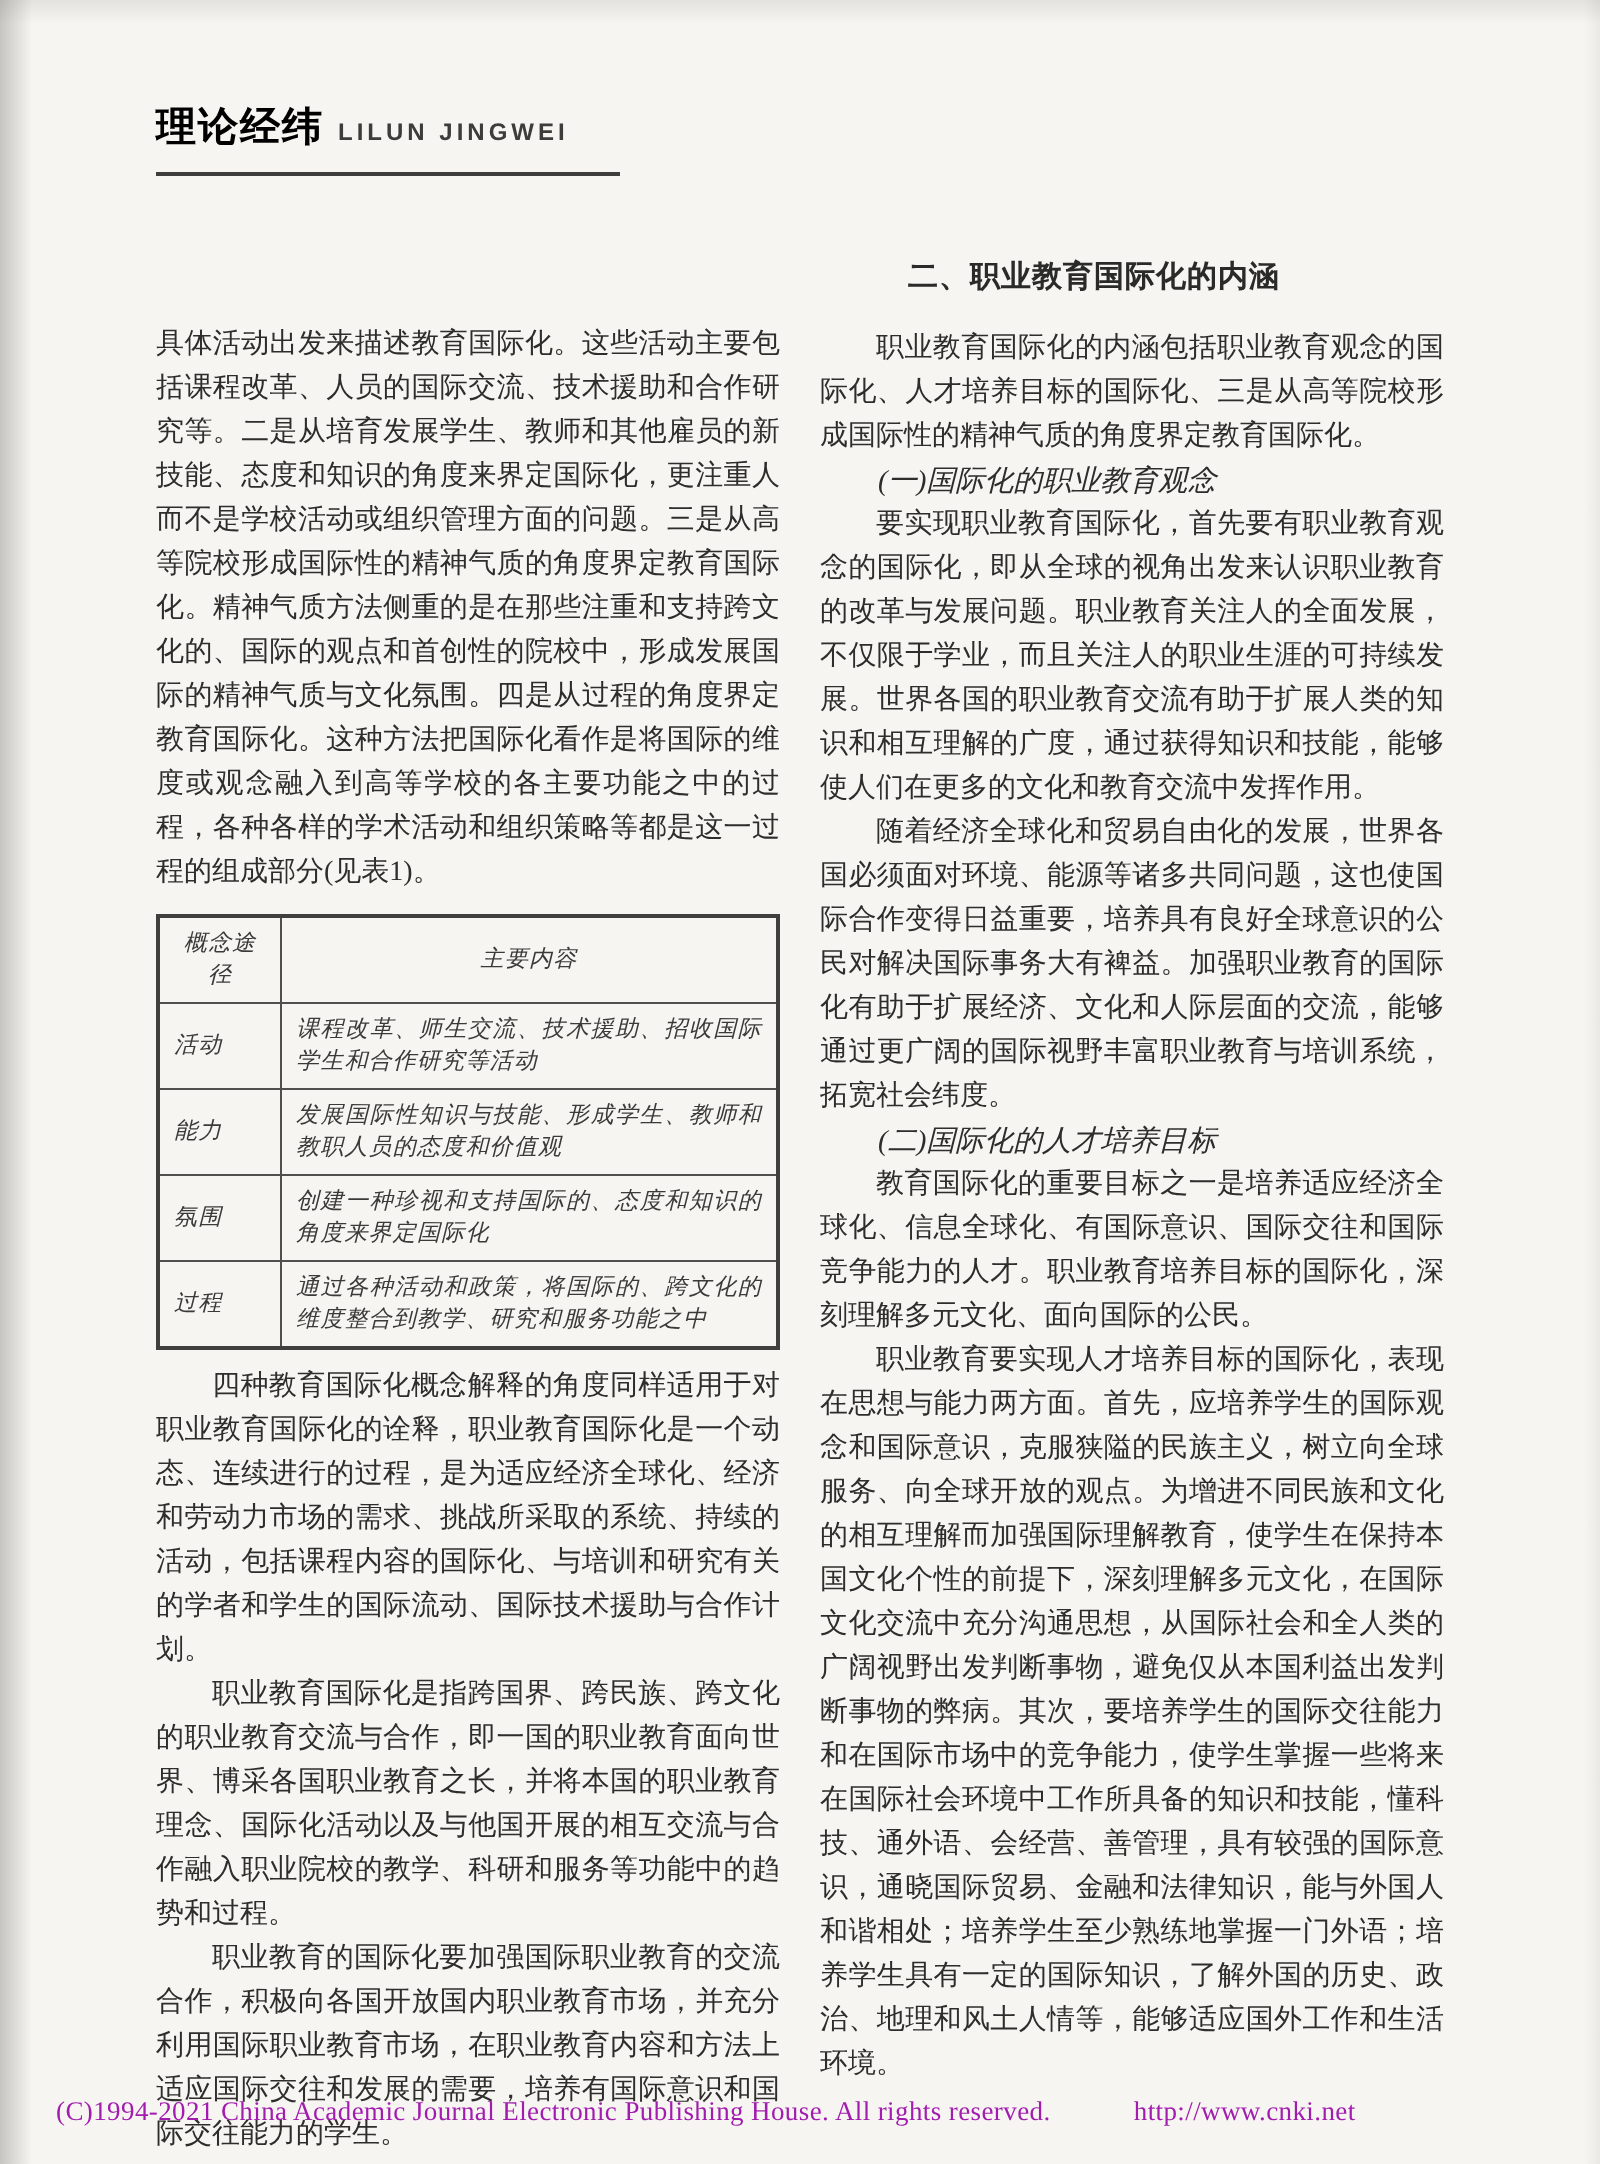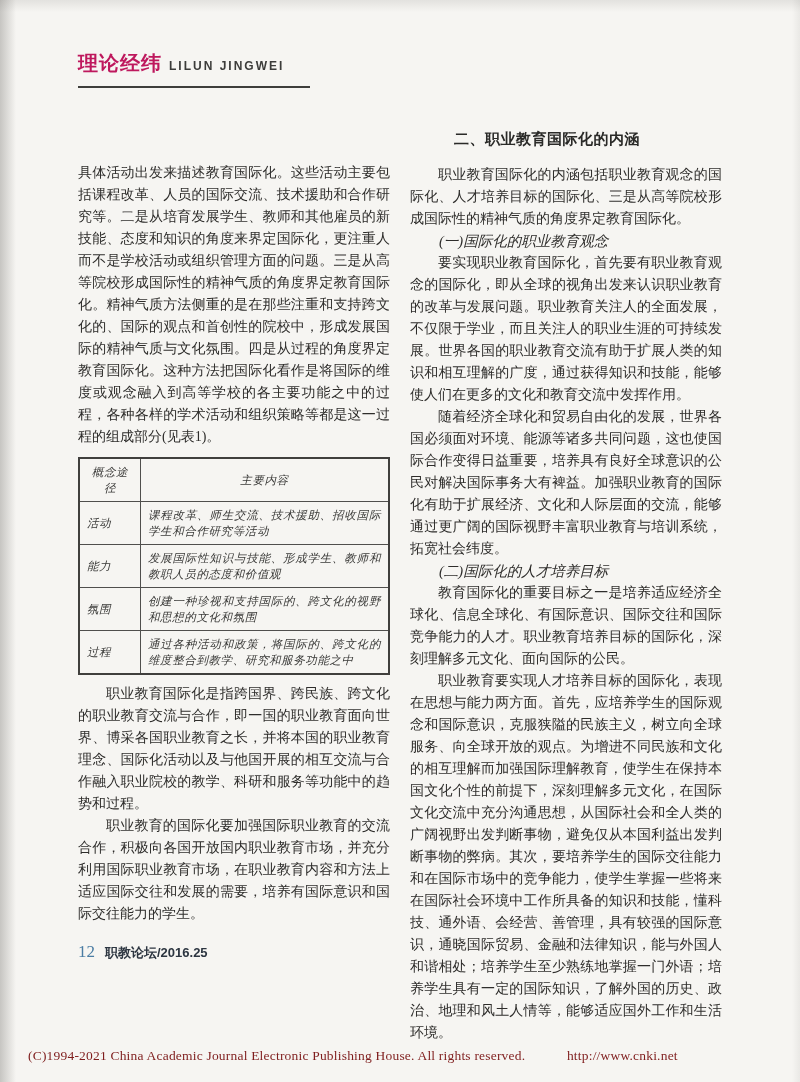--- a/index.html
+++ b/index.html
@@ -16,21 +16,21 @@
   .edge-right { position:absolute; right:0; top:0; bottom:0; width:8px; pointer-events:none;
     background:linear-gradient(to left, rgba(88,86,82,0.08), rgba(88,86,82,0)); }
 
   .page { position:absolute; inset:0; padding:50px 78px 0 78px; box-sizing:border-box; }
 
   .journal-header {
     display:inline-block; width:232px; padding-bottom:9px;
     border-bottom:2px solid #3e3e3c; white-space:nowrap;
   }
   .jh-cn { font-family:"Liberation Sans","DejaVu Sans",sans-serif; font-weight:bold;
-    font-size:20px; color:#be185d; letter-spacing:1px; }
+    font-size:20px; color:#000000; letter-spacing:1px; }
   .jh-py { font-family:"Liberation Sans","DejaVu Sans",sans-serif; font-weight:bold;
     font-size:12px; color:#3c3c3a; letter-spacing:2px; margin-left:7px;text-align:center; }
 
   .columns { display:flex; gap:20px; margin-top:26px; }
   .col { width:312px; font-size:14px; line-height:22px; color:#2e2d2b;
     text-align:justify; text-justify:inter-ideograph; }
 
   .col p { margin:0; text-indent:2em; }
   .col p.continuation { text-indent:0;margin-top:48px; }
 
@@ -49,21 +49,21 @@
   table.concept th { text-align:center; font-style:italic; }
   td.term { text-align:left; width:46px; letter-spacing:2px;font-family:Liberation Serif, serif; }
   td.desc { text-align:justify; }
 
   .page-footer { margin-top:16px; display:flex; align-items:baseline; }
   .page-num { color:#4a7ca3; font-size:17px; }
   .journal-issue { font-family:"Liberation Sans","DejaVu Sans",sans-serif; font-weight:bold;
     font-size:13px; margin-left:10px; color:#2c3540; }
 
   .copyright { position:absolute; left:28px; bottom:18px; font-size:13.5px;
-    color:#7f1d1d; letter-spacing:0.2px; white-space:nowrap; }
+    color:#a21caf; letter-spacing:0.2px; white-space:nowrap; }
   .copyright .url { margin-left:38px; }
 </style>
 </head>
 <body>
 
 <div class="edge-left"></div>
 <div class="edge-top"></div>
 <div class="edge-right"></div>
 
 <div class="page">
@@ -87,30 +87,31 @@
             <tr>
               <td class="term">活动</td>
               <td class="desc">课程改革、师生交流、技术援助、招收国际学生和合作研究等活动</td>
             </tr>
             <tr>
               <td class="term">能力</td>
               <td class="desc">发展国际性知识与技能、形成学生、教师和教职人员的态度和价值观</td>
             </tr>
             <tr>
               <td class="term">氛围</td>
-              <td class="desc">创建一种珍视和支持国际的、跨文化的视野和思想的文化和氛围</td>
+              <td class="desc">创建一种珍视和支持国际的、态度和知识的角度来界定国际化</td>
             </tr>
             <tr>
               <td class="term">过程</td>
               <td class="desc">通过各种活动和政策，将国际的、跨文化的维度整合到教学、研究和服务功能之中</td>
             </tr>
           </tbody>
         </table>
       </div>
 
+      <p>四种教育国际化概念解释的角度同样适用于对职业教育国际化的诠释，职业教育国际化是一个动态、连续进行的过程，是为适应经济全球化、经济和劳动力市场的需求、挑战所采取的系统、持续的活动，包括课程内容的国际化、与培训和研究有关的学者和学生的国际流动、国际技术援助与合作计划。</p>
       <p>职业教育国际化是指跨国界、跨民族、跨文化的职业教育交流与合作，即一国的职业教育面向世界、博采各国职业教育之长，并将本国的职业教育理念、国际化活动以及与他国开展的相互交流与合作融入职业院校的教学、科研和服务等功能中的趋势和过程。</p>
       <p>职业教育的国际化要加强国际职业教育的交流合作，积极向各国开放国内职业教育市场，并充分利用国际职业教育市场，在职业教育内容和方法上适应国际交往和发展的需要，培养有国际意识和国际交往能力的学生。</p>
 
       <div class="page-footer">
         <span class="page-num">12</span>
         <span class="journal-issue">职教论坛/2016.25</span>
       </div>
     </div>
 
     <div class="col">

